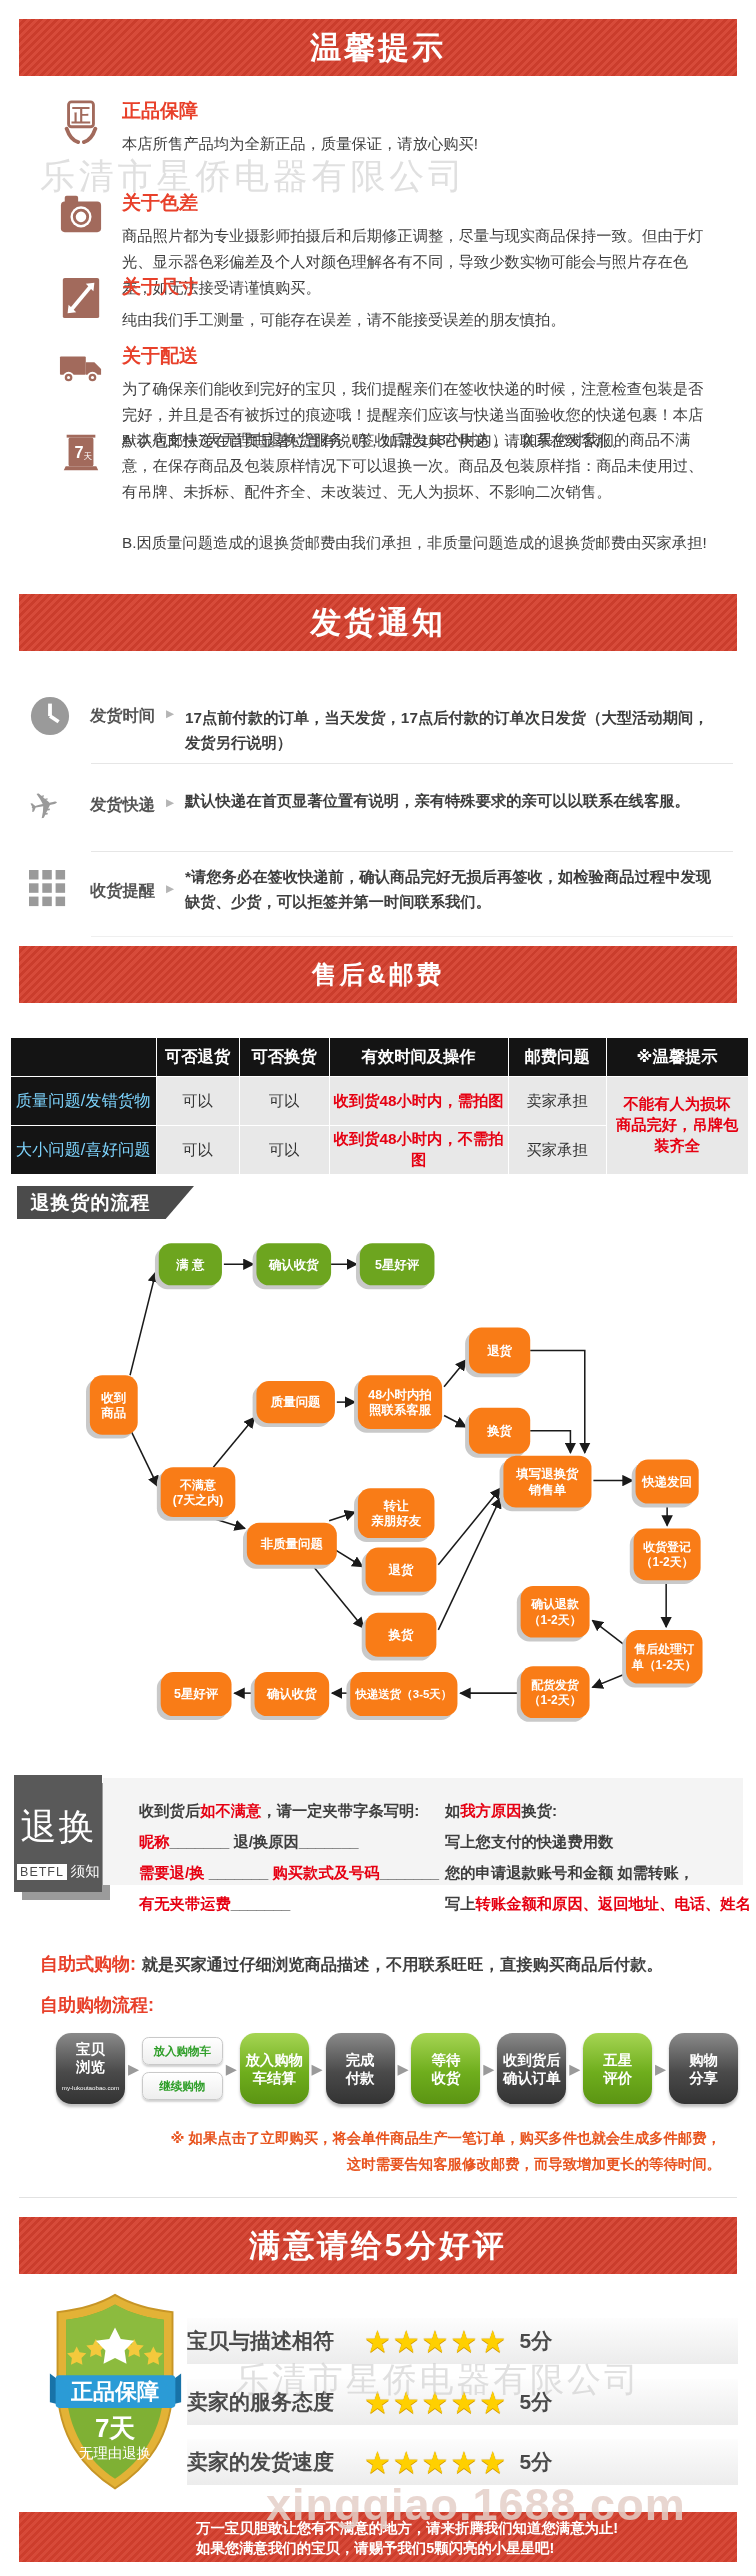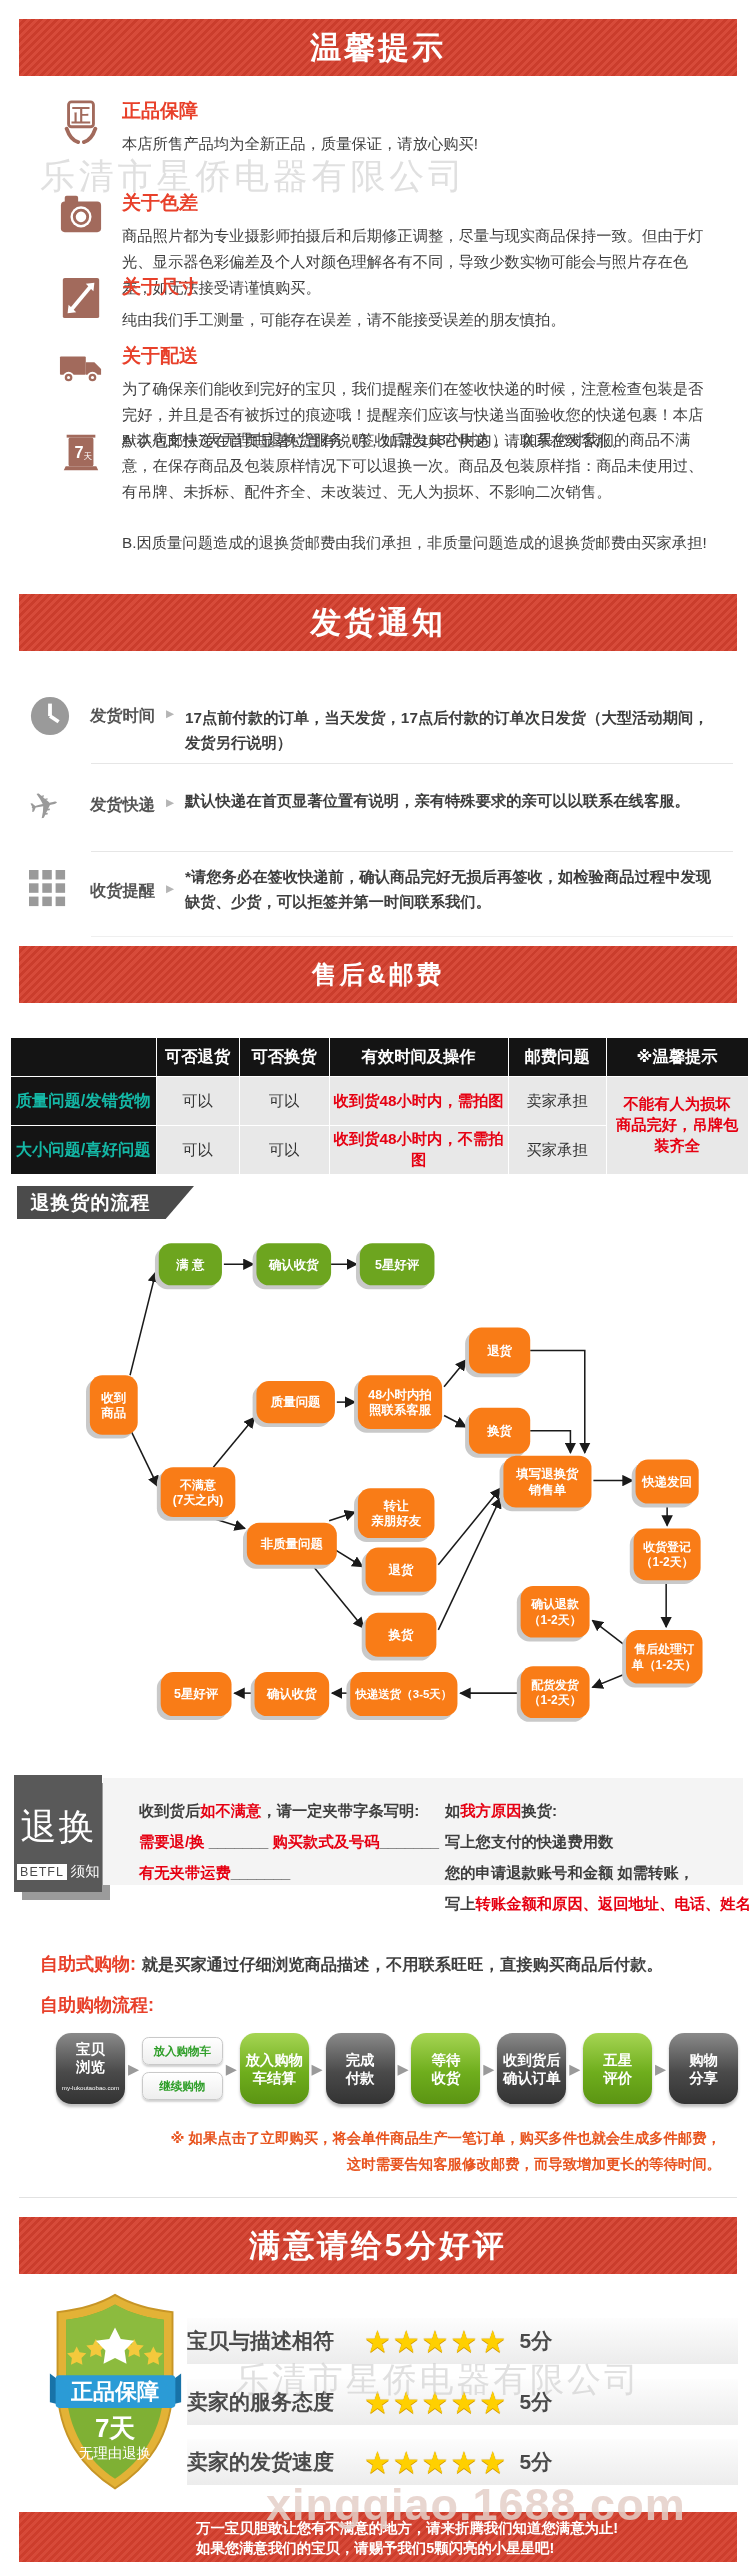--- a/index.html
+++ b/index.html
@@ -32,21 +32,21 @@
   .ship-label{position:absolute;left:61px;top:9.6px;font-size:16.3px;font-weight:bold;color:#555;}
   .ship-arrow{position:absolute;left:137px;top:11.5px;color:#b5b5b5;font-size:10.5px;}
   .ship-text{position:absolute;left:156px;top:0;width:536px;font-size:15.3px;line-height:25px;color:#3e3e3e;font-weight:bold;}
   .ship-divider{position:absolute;left:91px;width:642px;height:0;border-top:1px solid #e6e6e6;}
 
   
   #aftersale-table{position:absolute;left:9.6px;top:1037px;width:738px;border-collapse:collapse;table-layout:fixed;}
   #aftersale-table td,#aftersale-table th{border:1.9px solid #fff;padding:0 3.8px;text-align:center;}
   #aftersale-table th{background:#141414;color:#fff;font-size:16.3px;font-weight:bold;height:38px;}
   #aftersale-table td{background:#e8e8e8;color:#333;font-size:15.3px;height:48px;}
-  #aftersale-table td.rowhead{background:#141414;color:#14b8a6;font-size:16.3px;font-weight:bold;}
+  #aftersale-table td.rowhead{background:#141414;color:#7dd3fc;font-size:16.3px;font-weight:normal;}
   #aftersale-table td.red{color:#e60012;font-weight:bold;}
 
   
   #flow-title{position:absolute;left:17px;top:1186px;width:177px;height:33px;background:#4b4b4b;
     clip-path:polygon(0 0,100% 0,84% 100%,0 100%);color:#fff;font-size:19px;font-weight:bold;
     line-height:33px;padding-left:13.4px;box-sizing:border-box;letter-spacing:1px;}
 
   #flow-svg{position:absolute;left:19px;top:1222px;}
   .flow-node-text{fill:#fff;font-weight:bold;font-family:"Liberation Sans",sans-serif;}
 
@@ -381,20 +381,21 @@
   <div id="notice-dark">
     <div class="big">退换</div>
     <div class="row2">
       <span class="tag">BETFL</span>
       <span>须知</span>
     </div>
   </div>
   <div id="notice-panel"></div>
   <div class="notice-col" id="notice-left">
     <div><span>收到货后</span><span class="rd">如不满意</span><span>，请一定夹带字条写明:</span></div>
+    <div><span class="rd">昵称</span><span>_______  </span><span>退/换原因</span><span>_______</span></div>
     <div><span class="rd">需要退/换</span><span> _______  </span><span class="rd">购买款式及号码</span><span>_______</span></div>
     <div><span class="rd">有无夹带运费</span><span>_______</span></div>
   </div>
   <div class="notice-col" id="notice-right">
     <div><span>如</span><span class="rd">我方原因</span><span>换货:</span></div>
     <div><span>写上您支付的快递费用数</span></div>
     <div><span>您的申请退款账号和金额 如需转账，</span></div>
     <div><span>写上</span><span class="rd">转账金额和原因、返回地址、电话、姓名</span></div>
   </div>
 

